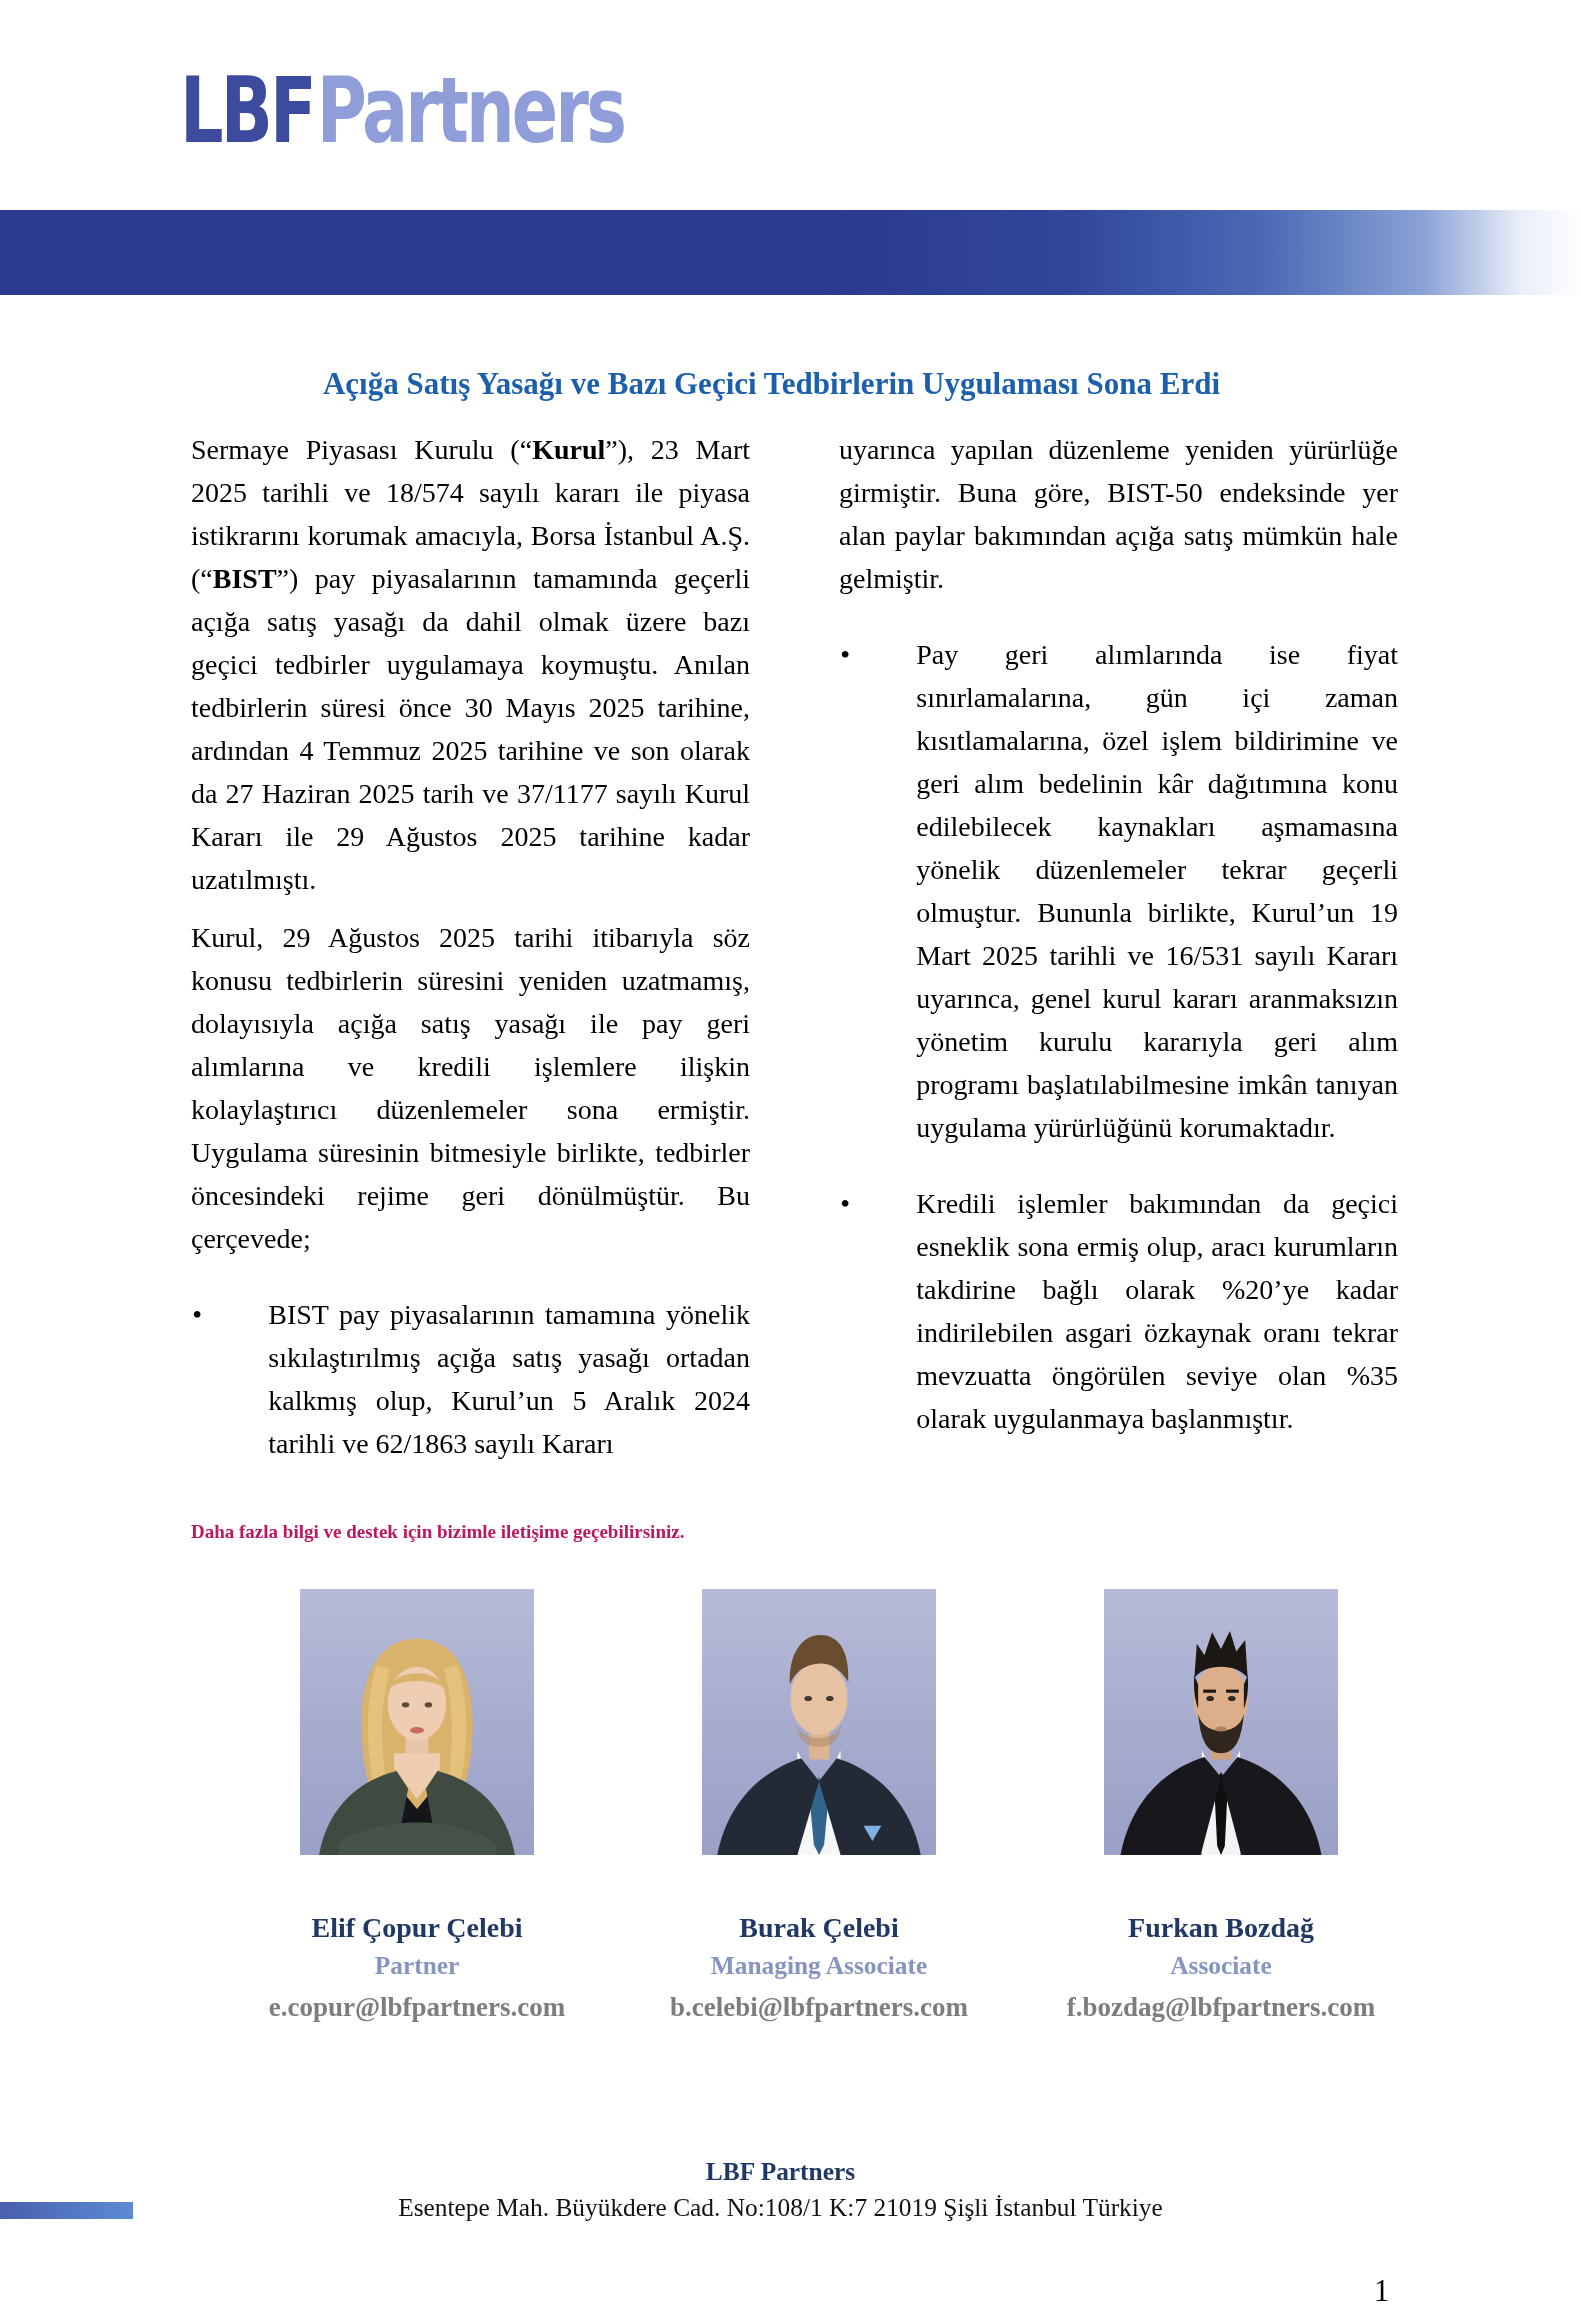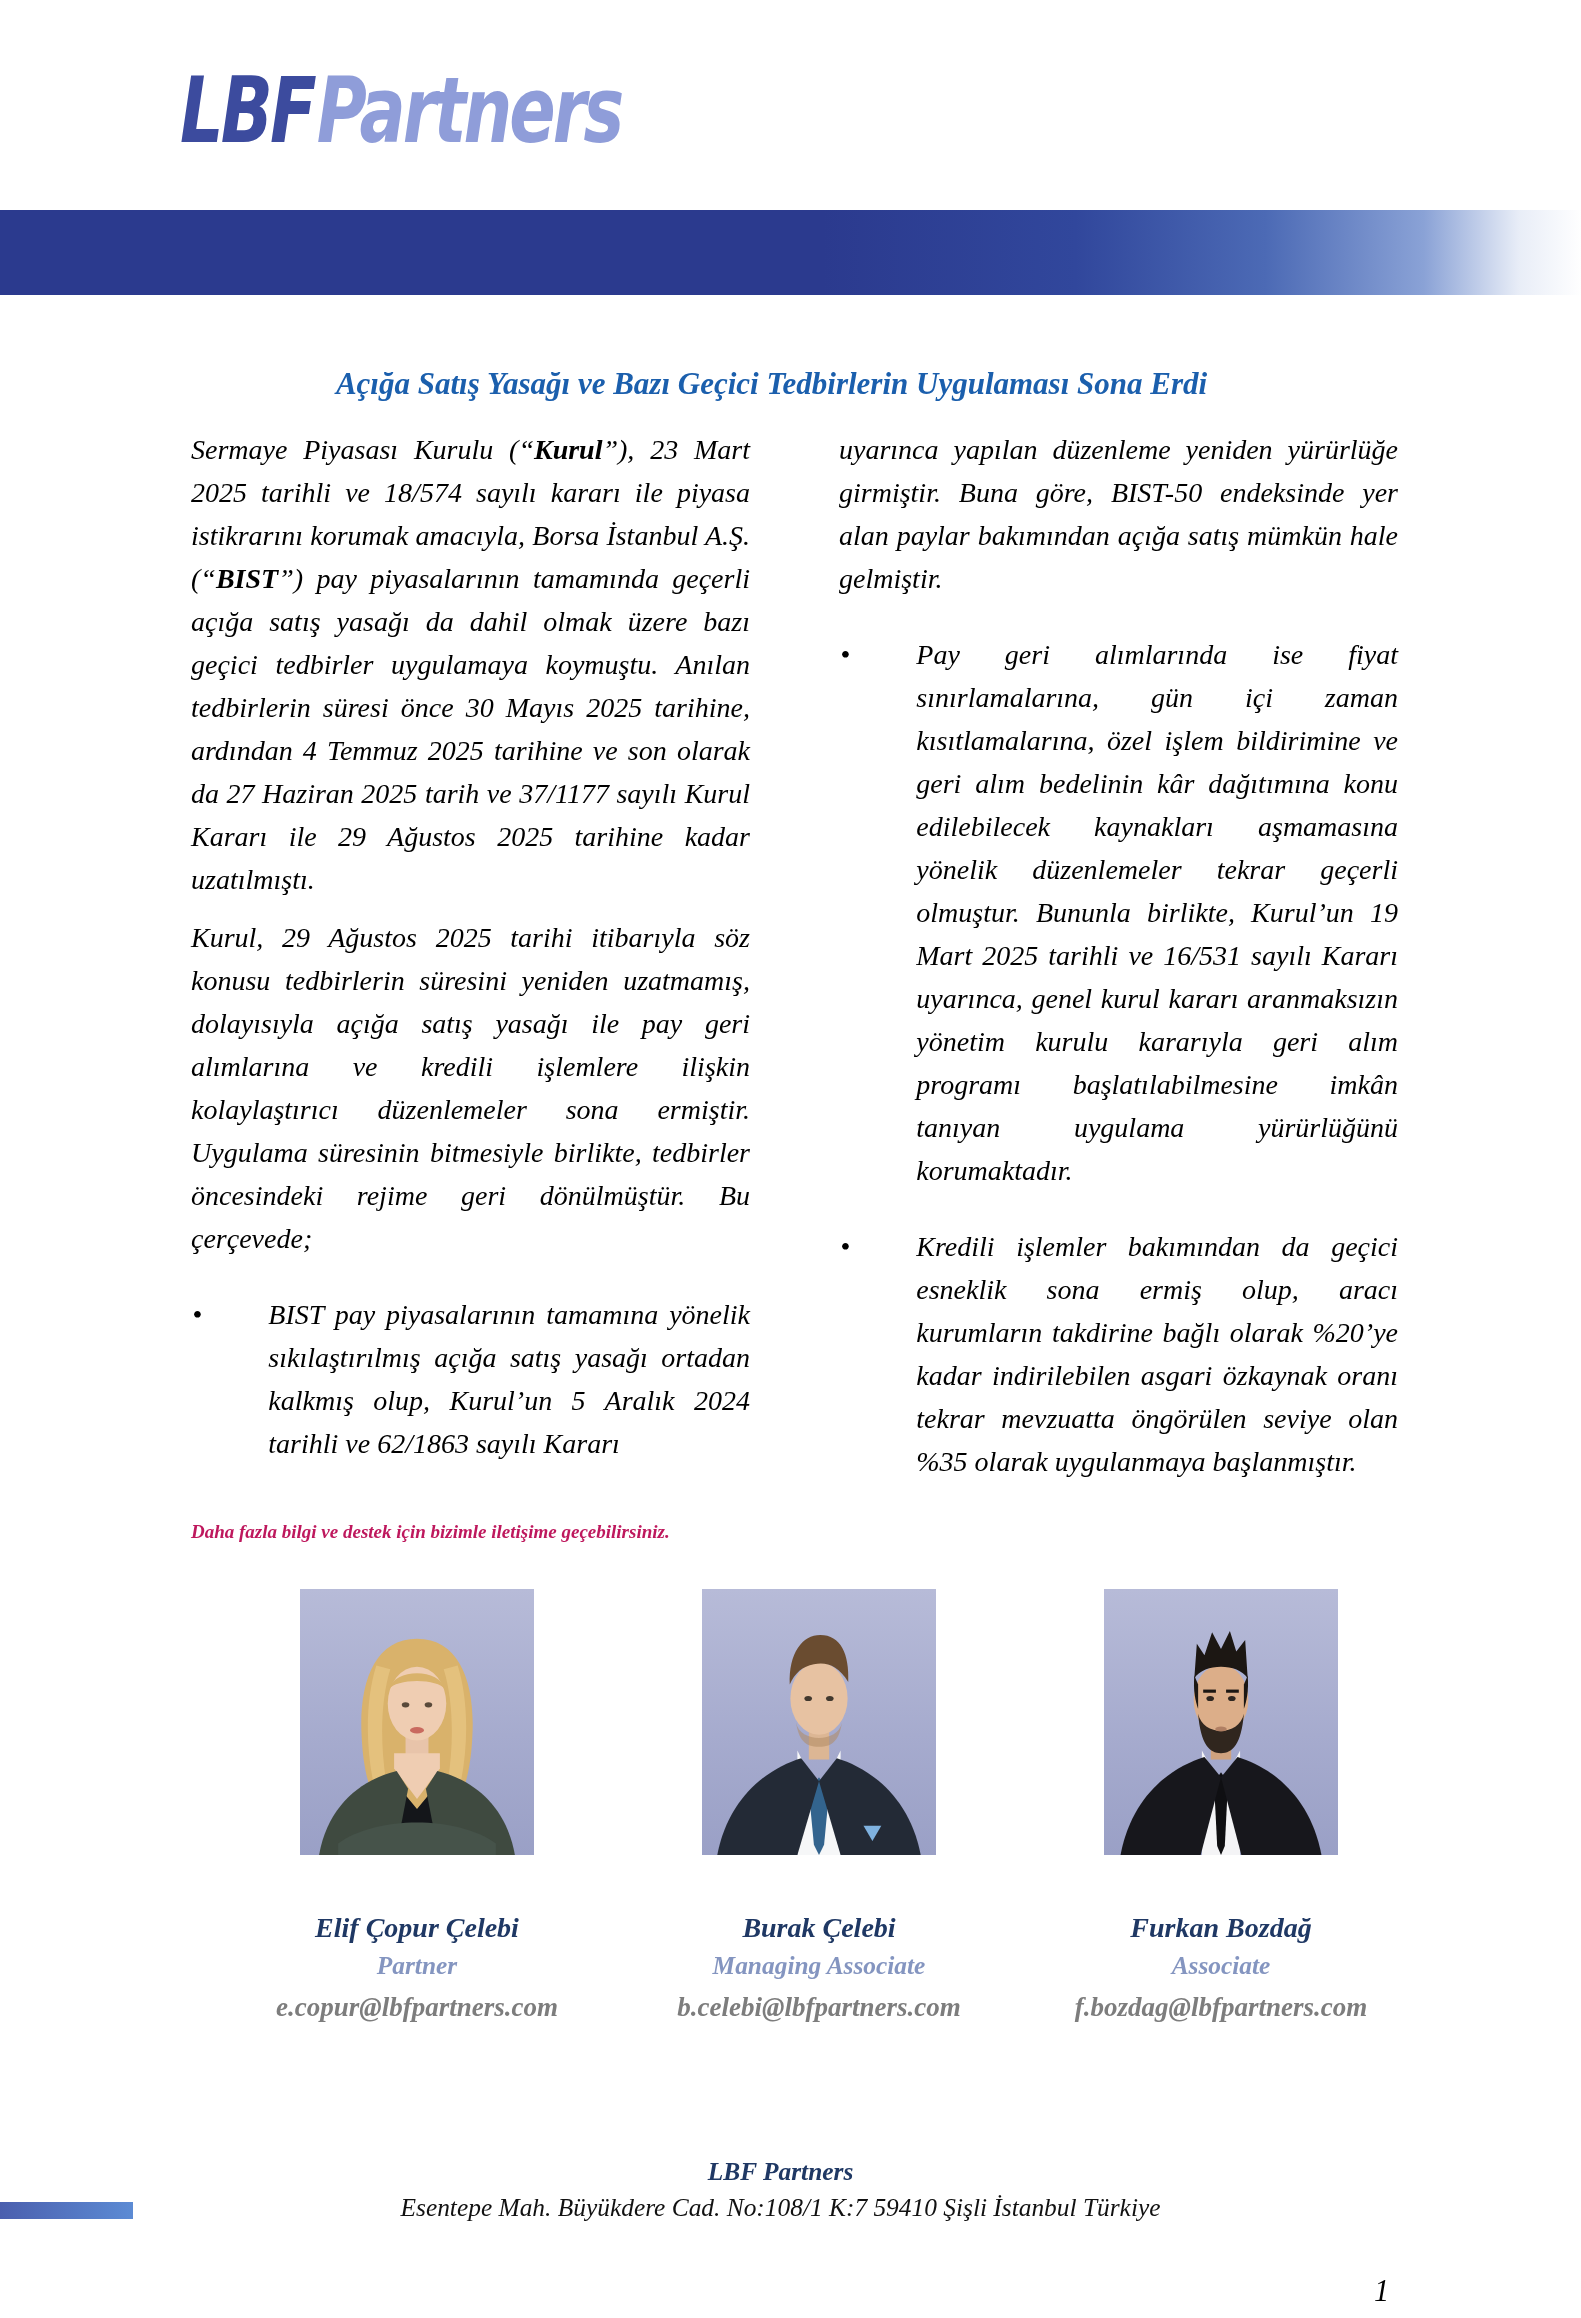--- a/index.html
+++ b/index.html
@@ -1,17 +1,17 @@
 <!DOCTYPE html>
 <html style="font-size:10.2px"><head>
 <meta charset="utf-8">
 <style>
   html,body{margin:0;padding:0;background:#ffffff;}
   .page{position:relative;width:1582px;height:2319px;background:#ffffff;overflow:hidden;
-        font-family:"Liberation Serif", serif;color:#000;font-style:italic;}
+        font-family:"Liberation Serif", serif;color:#000;}
 
   
   .logo{position:absolute;left:180px;top:61px;white-space:nowrap;
         font-family:"DejaVu Sans", sans-serif;font-weight:bold;font-size:90px;
         letter-spacing:-3.8px;transform:scaleX(.76);transform-origin:left top;line-height:1.1;}
   .logo .lbf{color:#3c4b9e;}
   .logo .partners{color:#8f9dd9;margin-left:3.8px;}
 
   
   .band{position:absolute;left:0;top:210px;width:1582px;height:85px;
@@ -150,19 +150,19 @@
       </svg>
       <div class="cname">Furkan Bozdağ</div>
       <div class="crole">Associate</div>
       <div class="cmail">f.bozdag@lbfpartners.com</div>
     </div>
 
   </div>
 
   <div class="footer">
     <div class="fco">LBF Partners</div>
-    <div class="faddr">Esentepe Mah. Büyükdere Cad. No:108/1 K:7 59410 Şişli İstanbul Türkiye</div>
+    <div class="faddr">Esentepe Mah. Büyükdere Cad. No:108/1 K:7 21019 Şişli İstanbul Türkiye</div>
   </div>
   <div class="fbar"></div>
   <div class="pagenum">1</div>
 
 </div>
 
 
 </body></html>

